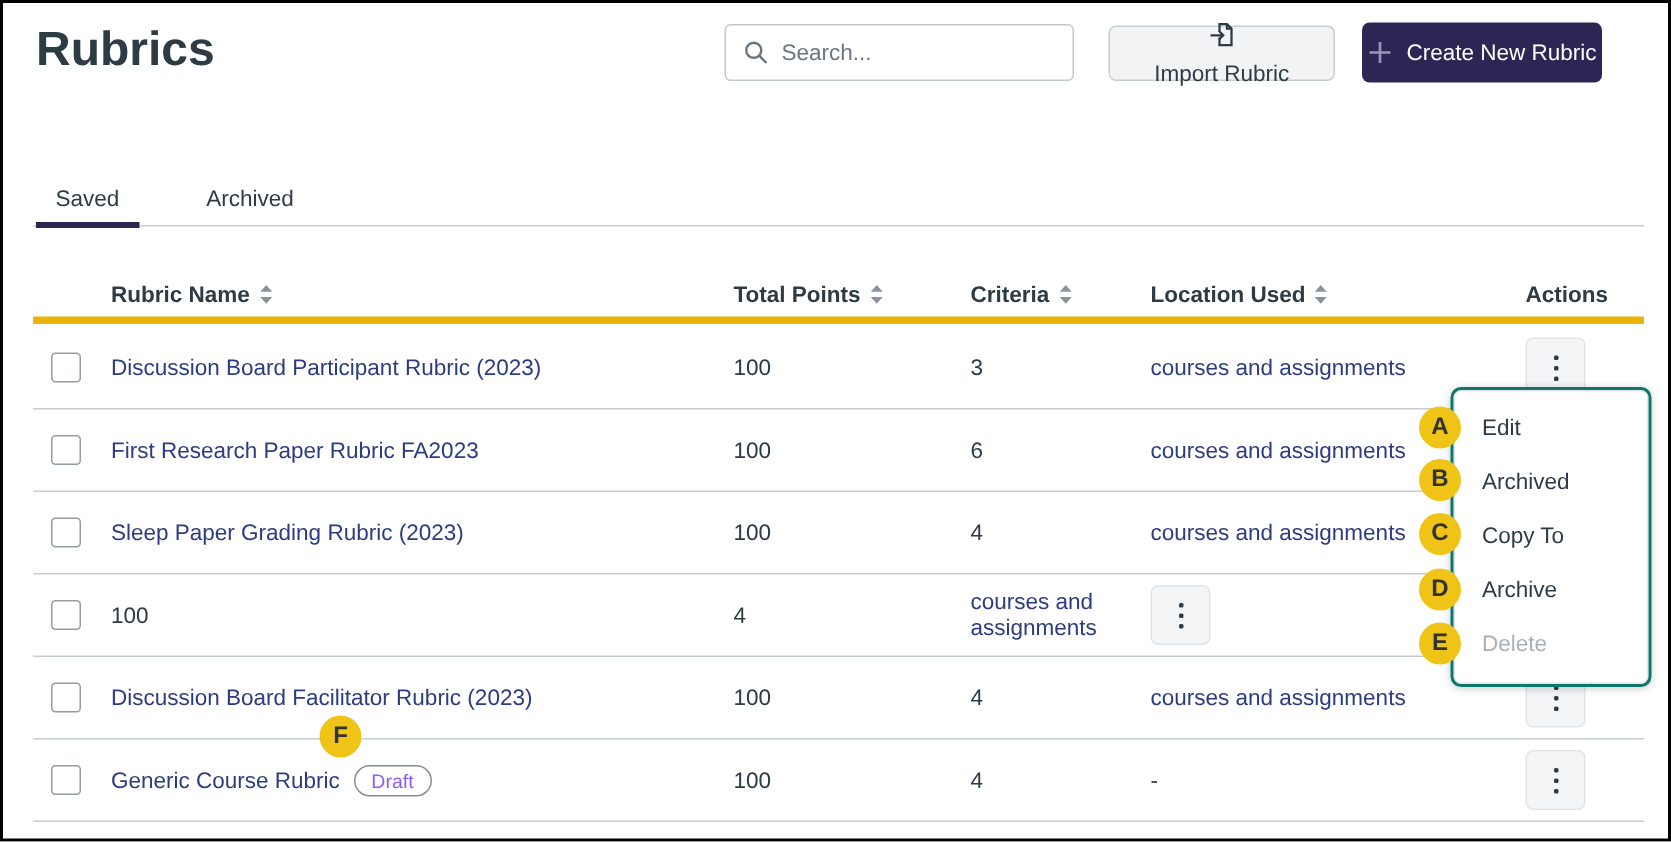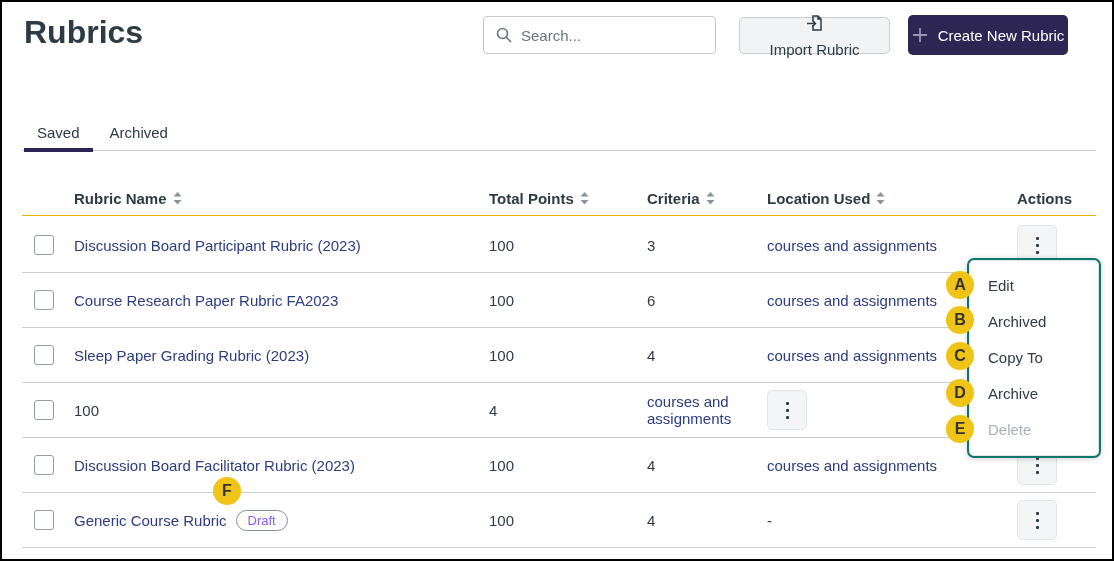--- a/index.html
+++ b/index.html
@@ -21,30 +21,30 @@
     background:#F2F3F4; border:1px solid #C7CDD1; border-radius:5px;
     display:flex; align-items:center; justify-content:center; gap:9px;
     font-size:15px; color:#2D3B45; cursor:pointer; font-family:inherit;flex-direction:column; }
   .create-btn { position:absolute; left:906px; top:13px; width:160px; height:40px;
     background:#2D2655; border:none; border-radius:5px; color:#fff;
     display:flex; align-items:center; justify-content:center; gap:10px;
     font-size:15px; cursor:pointer; font-family:inherit; }
 
   
   .tabs { position:absolute; left:20px; top:112px; width:1074px; height:37px;
-    border-bottom:1px solid #C7CDD1; display:flex; }
+    border-bottom:1px solid #C7CDD1; display:flex;gap:28px; }
   .tab { position:relative; padding:0 15px; display:flex; align-items:center;
     font-size:15px; color:#2D3B45; cursor:pointer; }
   .tab.active::after { content:""; position:absolute; left:2px; right:2px; bottom:-2px;
     height:4px; background:#2D2655; }
 
   
   .thead { position:absolute; left:20px; top:179px; width:1074px; height:35px;
     display:grid; grid-template-columns:52px 415px 158px 120px 250px auto;
-    align-items:center; border-bottom:1px solid #eab308; font-size:15px; font-weight:700; }
+    align-items:center; border-bottom:5px solid #eab308; font-size:15px; font-weight:700; }
   .th { display:flex; align-items:center; gap:6px; cursor:pointer; }
   .th.nosort { cursor:default; }
   .tbody { position:absolute; left:20px; top:216px; width:1074px; }
   .row { height:55px; display:grid; grid-template-columns:52px 415px 158px 120px 250px auto;
     align-items:center; border-bottom:1px solid #C7CDD1; font-size:15px; }
   .c-check { padding-left:12px; }
   .c-check input { appearance:none; -webkit-appearance:none; width:20px; height:20px;
     border:1px solid #949CA3; border-radius:3px; background:#fff; cursor:pointer; display:block; }
   a.link { color:#2C3C80; text-decoration:none; cursor:pointer; }
   .name-cell { display:flex; align-items:center; gap:9px; }
@@ -176,21 +176,21 @@
             <i></i>
           </button>
         </div>
     </div>
 
     <div class="row">
       <div class="c-check">
           <input type="checkbox" style="">
         </div>
       <div class="name-cell">
-          <a class="link">Course Research Paper Rubric FA2023</a>
+          <a class="link">First Research Paper Rubric FA2023</a>
         </div>
       <div>100</div>
       <div>6</div>
       <div><a class="link">courses and assignments</a></div>
       <div>
           <button class="kebab">
             <i></i>
             <i></i>
             <i></i>
           </button>

